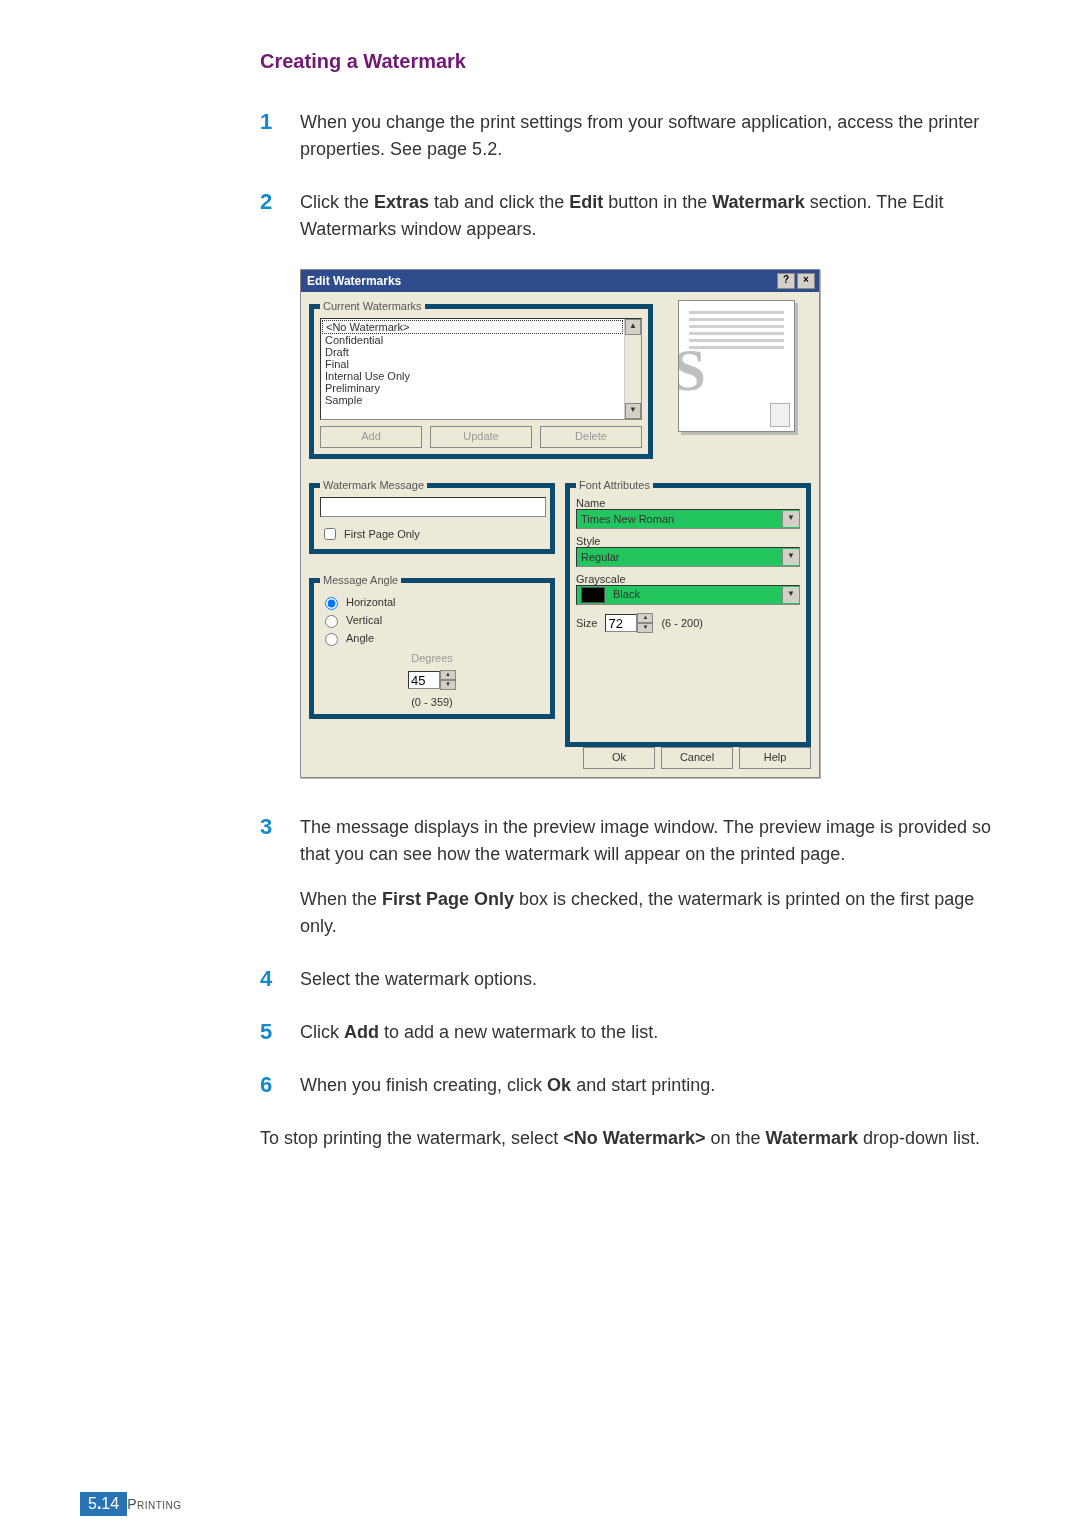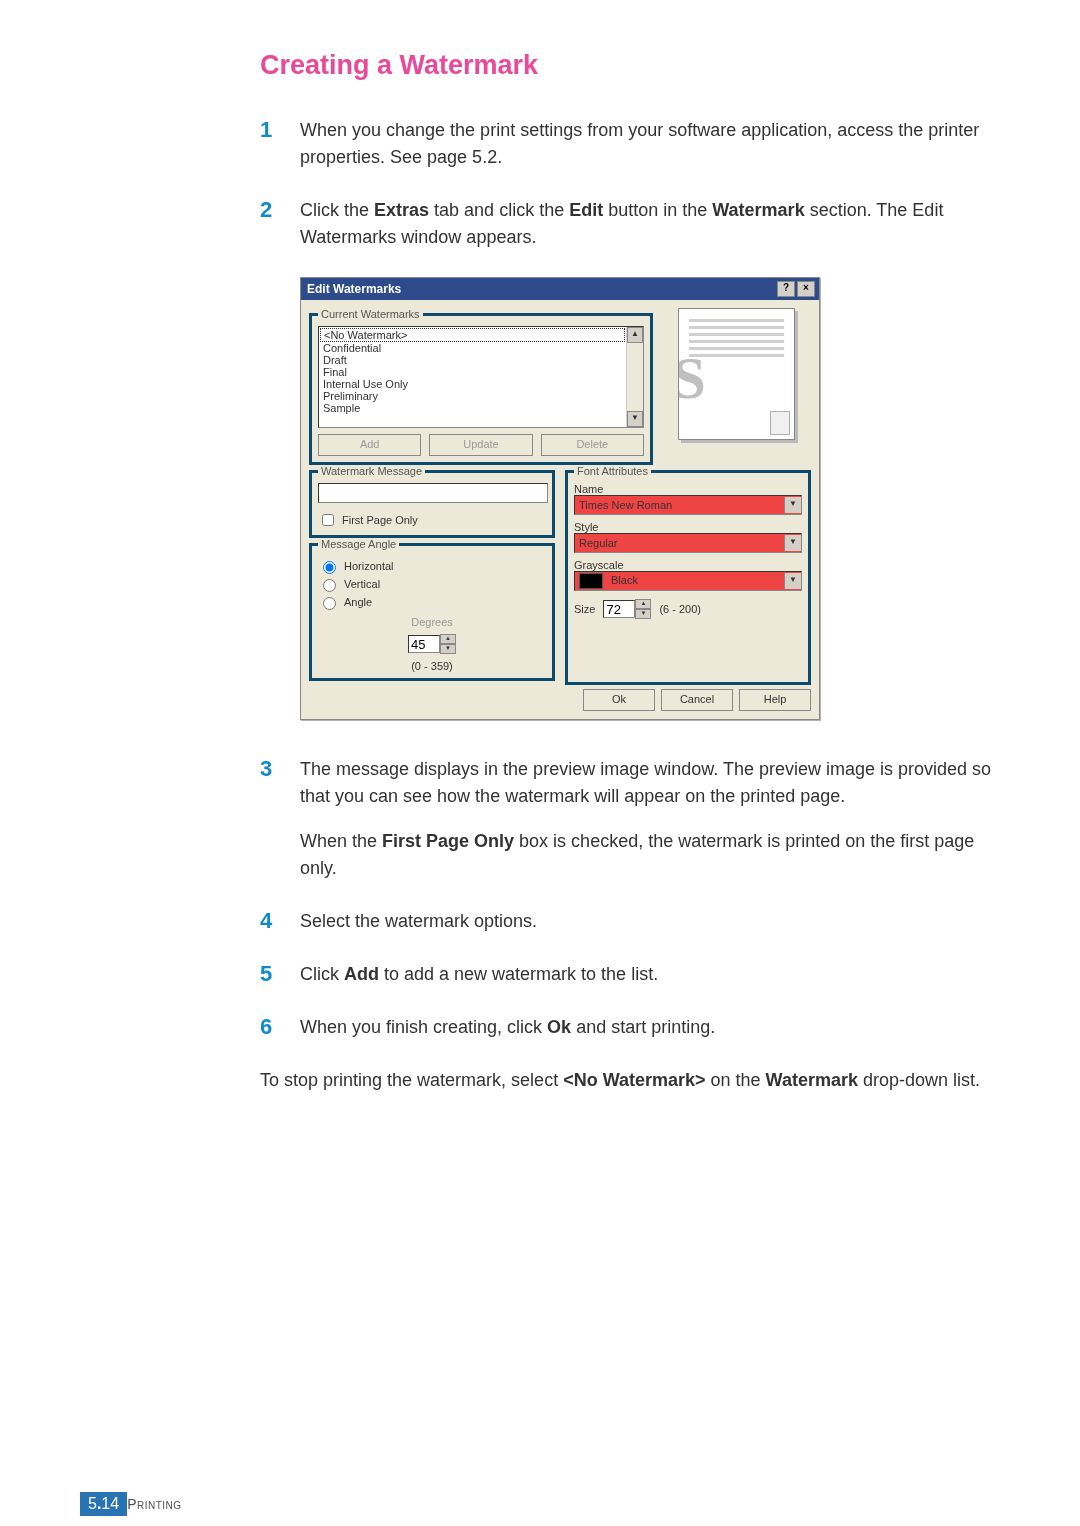--- a/index.html
+++ b/index.html
@@ -9,24 +9,24 @@
     background: #ffffff;
     width: 1080px;
     color: #333;
   }
   .page {
     padding: 50px 80px 40px 80px;
     min-height: 1470px;
     position: relative;
   }
   h1.title {
-    font-size: 27px;
+    font-size: 20px;
     font-weight: bold;
     margin: 0 0 36px 180px;
-    color: #ec4899;
+    color: #701a75;
   }
   .step {
     display: flex;
     margin: 0 0 26px 180px;
     align-items: flex-start;
   }
   .step .num {
     width: 40px;
     flex: 0 0 40px;
     font-size: 22px;
@@ -80,22 +80,22 @@
     font-size: 10px;
     line-height: 12px;
     text-align: center;
     color: #000;
     font-weight: bold;
   }
   .dlg-body {
     padding: 8px;
   }
   fieldset.grp {
-    border: 3px solid #0c4a6e;
-    margin: 0 0 0 0;
+    border: 5px solid #0c4a6e;
+    margin: 0 0 20px 0;
     padding: 6px;
   }
   fieldset.grp legend {
     font-size: 11px;
     color: #555;
     padding: 0 3px;
   }
   .row1 {
     display: flex;
     gap: 8px;
@@ -189,21 +189,21 @@
   }
   .spin .arrs {
     display:flex; flex-direction:column;
   }
   .spin .arrs div {
     width:14px; height:8px; border:1px solid #888; background:#d4d0c8;
     font-size:6px; line-height:6px; text-align:center;
   }
   .selectbox {
     display:flex; align-items:center;
-    background:#ef4444; border:1px inset #888; height:18px;
+    background:#22c55e; border:1px inset #888; height:18px;
   }
   .selectbox span { flex:1; padding:0 4px; font-size:11px;}
   .selectbox .dd {
     width:16px; height:16px; background:#d4d0c8; border-left:1px solid #888;
     font-size:8px; line-height:14px; text-align:center;
   }
   .swatch { width:14px; height:14px; background:#000; border:1px solid #555; display:inline-block; margin-right:4px; vertical-align:middle;}
   .sizerow { display:flex; align-items:center; gap:8px; margin-top:8px;}
   .dlg-footer {
     margin-top:8px; display:flex; justify-content:flex-end; gap:6px;

